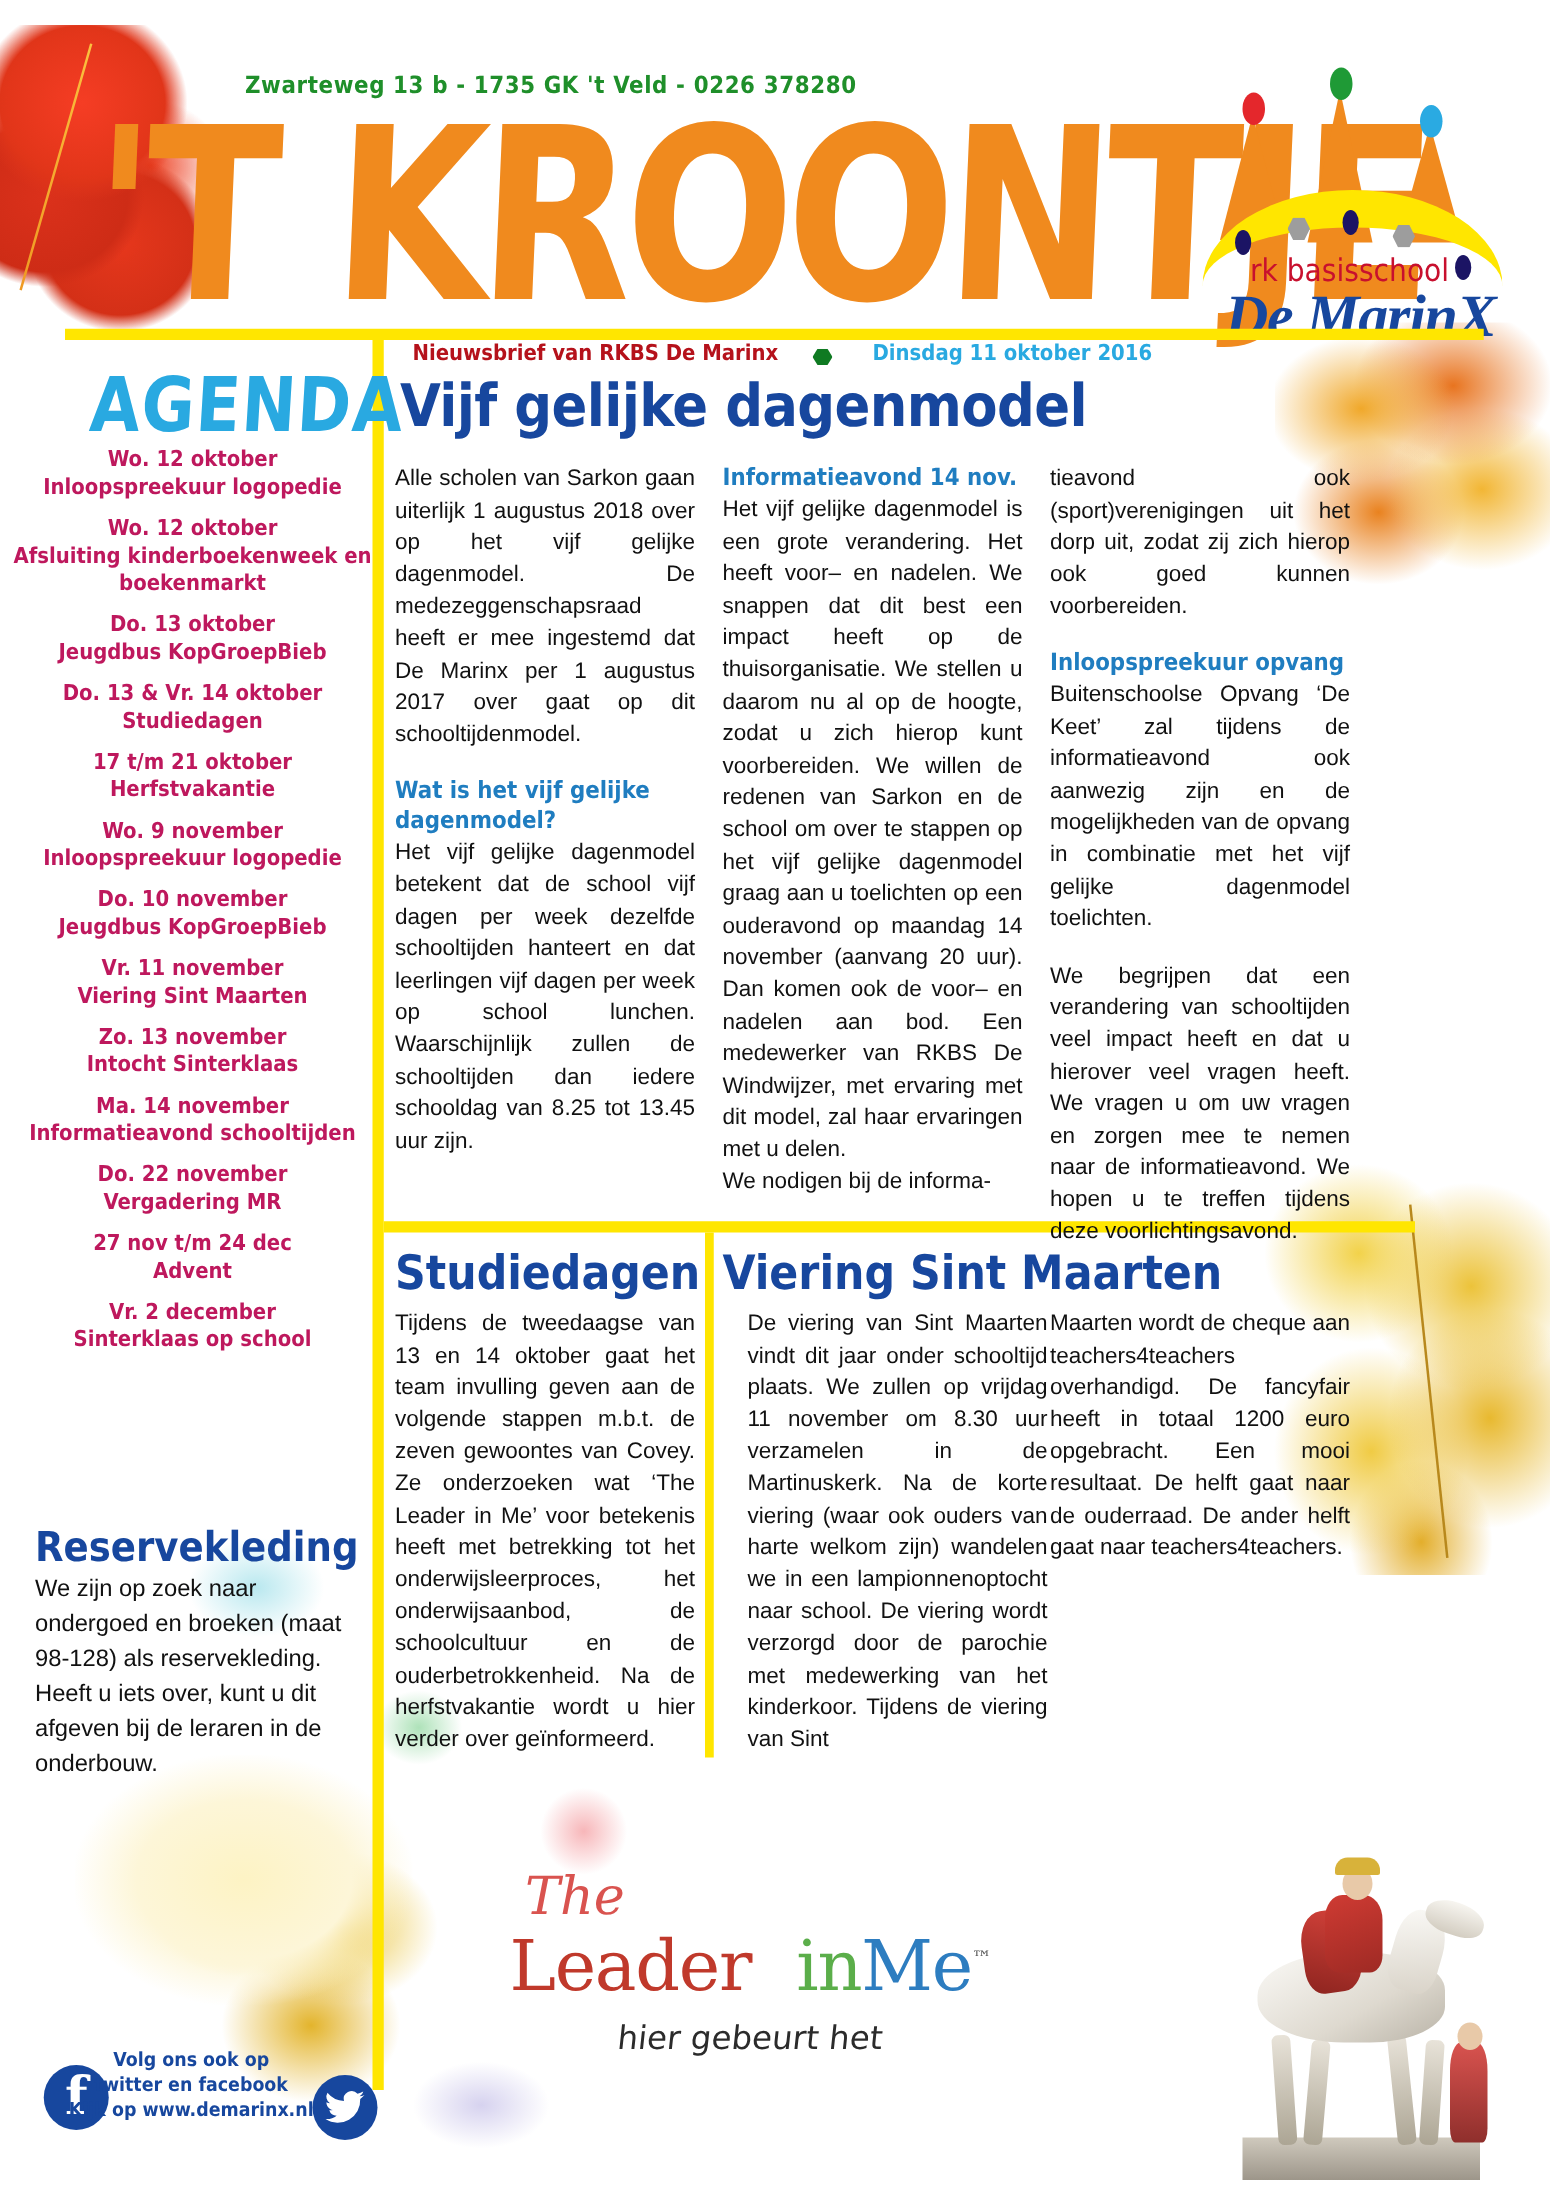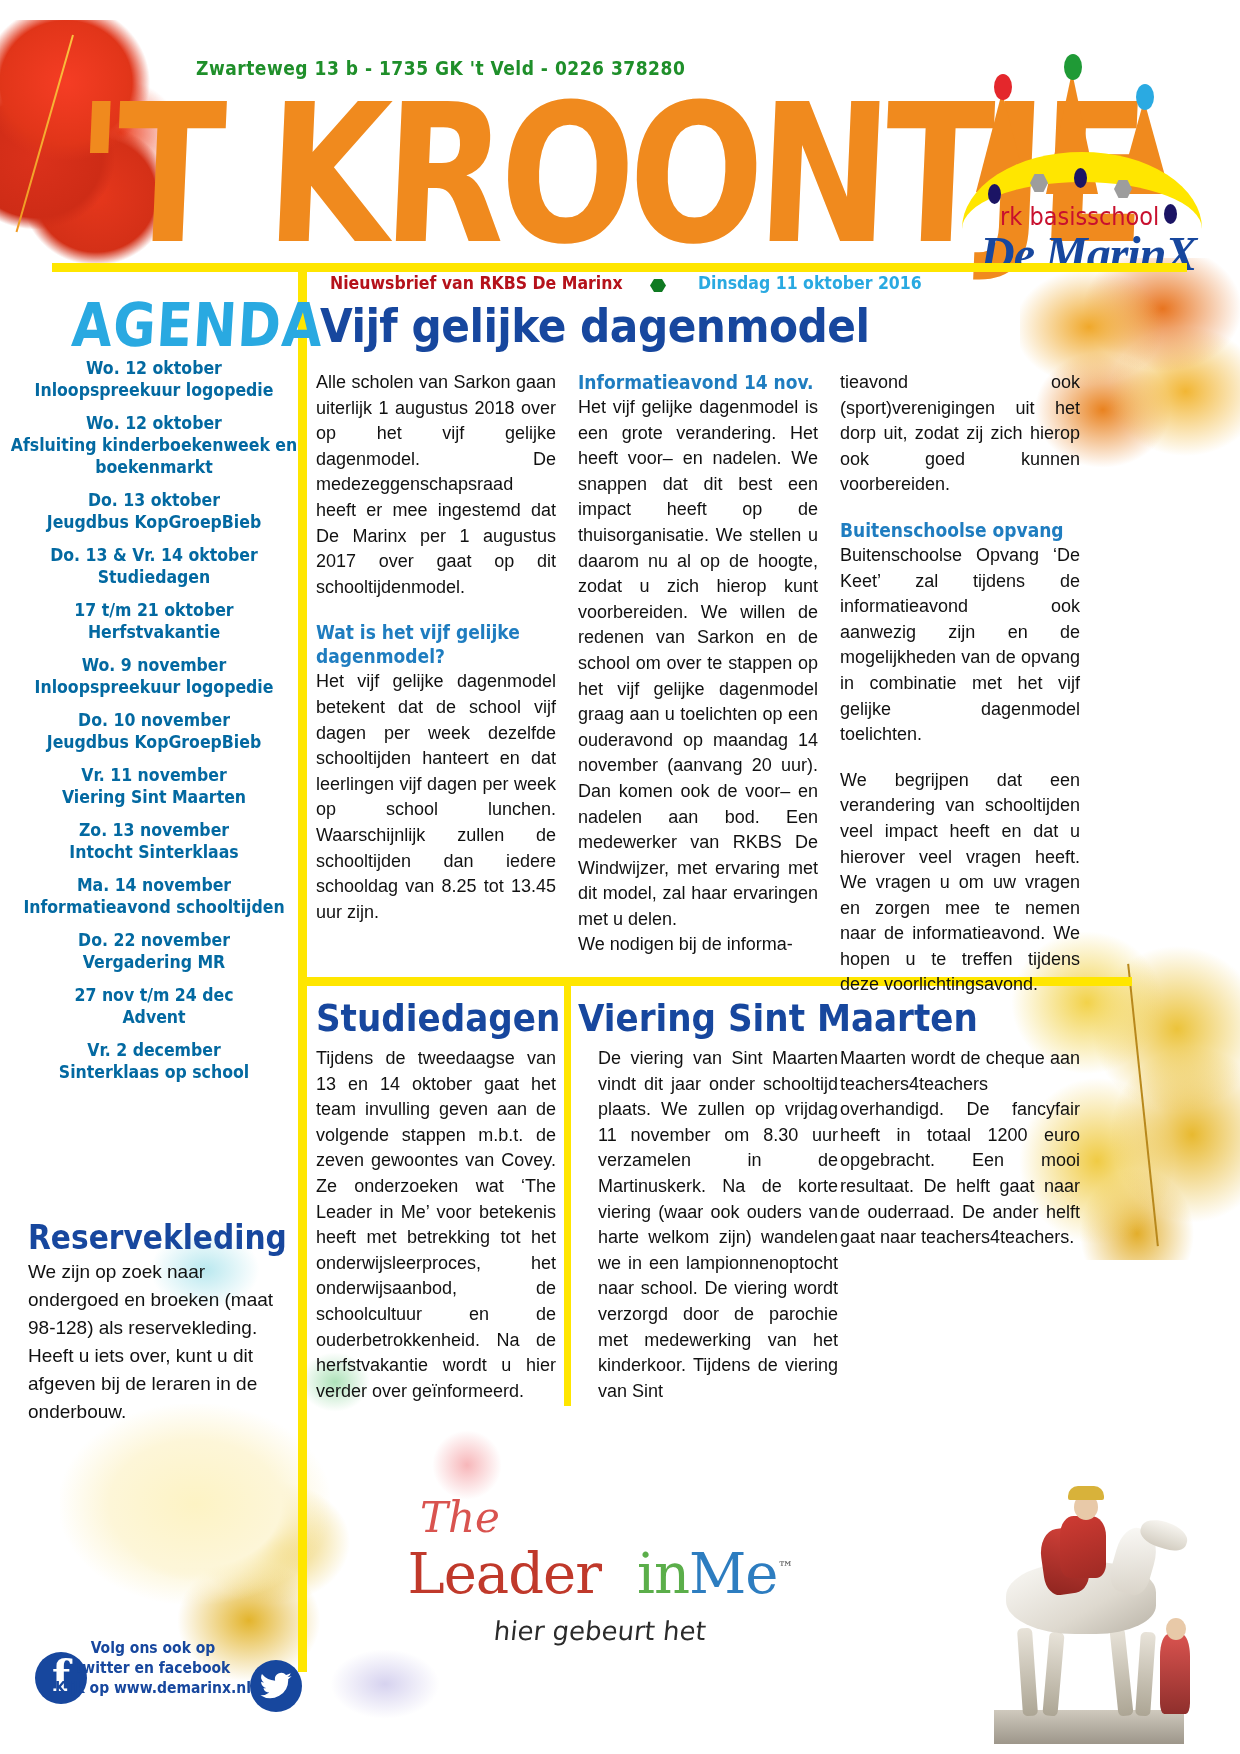--- a/index.html
+++ b/index.html
@@ -163,21 +163,21 @@
     letter-spacing:1px;
     transform:scale(1.0,1.16) skewX(-4deg); transform-origin:left top;
   }
   #agenda-list {
     position:absolute; left:10px; top:357px; width:288px;
     text-align:center;
   }
   .agenda-item { margin-bottom:11px; }
   .agenda-date, .agenda-desc {
     font-family:"DejaVu Sans Condensed","Liberation Sans", sans-serif;
-    font-weight:bold; font-size:17.5px; color:#0369a1; line-height:22px;
+    font-weight:bold; font-size:17.5px; color:#be185d; line-height:22px;
   }
 
   #reserve-heading {
     position:absolute; left:28px; top:1218px;
     font-family:"DejaVu Sans Condensed","Liberation Sans", sans-serif;
     font-weight:bold; font-size:33px; color:#17479e;
   }
   #reserve-body {
     position:absolute; left:28px; top:1258px; width:252px;
     font-size:19px; line-height:28px; color:#111;
@@ -469,21 +469,21 @@
 
 <div class="col" id="col-2">
   <div class="sub-heading">Informatieavond 14 nov.</div>
   <div class="body-text">Het vijf gelijke dagenmodel is een grote verandering. Het heeft voor– en nadelen. We snappen dat dit best een impact heeft op de thuisorganisatie. We stellen u daarom nu al op de hoogte, zodat u zich hierop kunt voorbereiden. We willen de redenen van Sarkon en de school om over te stappen op het vijf gelijke dagenmodel graag aan u toelichten op een ouderavond op maandag 14 november (aanvang 20 uur). Dan komen ook de voor– en nadelen aan bod. Een medewerker van RKBS De Windwijzer, met ervaring met dit model, zal haar ervaringen met u delen.</div>
   <div class="body-text">We nodigen bij de informa-</div>
 </div>
 
 <div class="col" id="col-3">
   <div class="body-text">tieavond ook (sport)verenigingen uit het dorp uit, zodat zij zich hierop ook goed kunnen voorbereiden.</div>
   <div class="gap"></div>
-  <div class="sub-heading">Buitenschoolse opvang</div>
+  <div class="sub-heading">Inloopspreekuur opvang</div>
   <div class="body-text">Buitenschoolse Opvang ‘De Keet’ zal tijdens de informatieavond ook aanwezig zijn en de mogelijkheden van de opvang in combinatie met het vijf gelijke dagenmodel toelichten.</div>
   <div class="gap"></div>
   <div class="body-text">We begrijpen dat een verandering van schooltijden veel impact heeft en dat u hierover veel vragen heeft. We vragen u om uw vragen en zorgen mee te nemen naar de informatieavond. We hopen u te treffen tijdens deze voorlichtingsavond.</div>
 </div>
 
 <div id="studiedagen-heading">Studiedagen</div>
 <div class="body-text" id="studiedagen-body">Tijdens de tweedaagse van 13 en 14 oktober gaat het team invulling geven aan de volgende stappen m.b.t. de zeven gewoontes van Covey. Ze onderzoeken wat ‘The Leader in Me’ voor betekenis heeft met betrekking tot het onderwijsleerproces, het onderwijsaanbod, de schoolcultuur en de ouderbetrokkenheid. Na de herfstvakantie wordt u hier verder over geïnformeerd.</div>
 
 <div id="sintmaarten-heading">Viering Sint Maarten</div>
 <div class="body-text" id="sintmaarten-body">De viering van Sint Maarten vindt dit jaar onder schooltijd plaats. We zullen op vrijdag 11 november om 8.30 uur verzamelen in de Martinuskerk. Na de korte viering (waar ook ouders van harte welkom zijn) wandelen we in een lampionnenoptocht naar school. De viering wordt verzorgd door de parochie met medewerking van het kinderkoor. Tijdens de viering van Sint</div>

